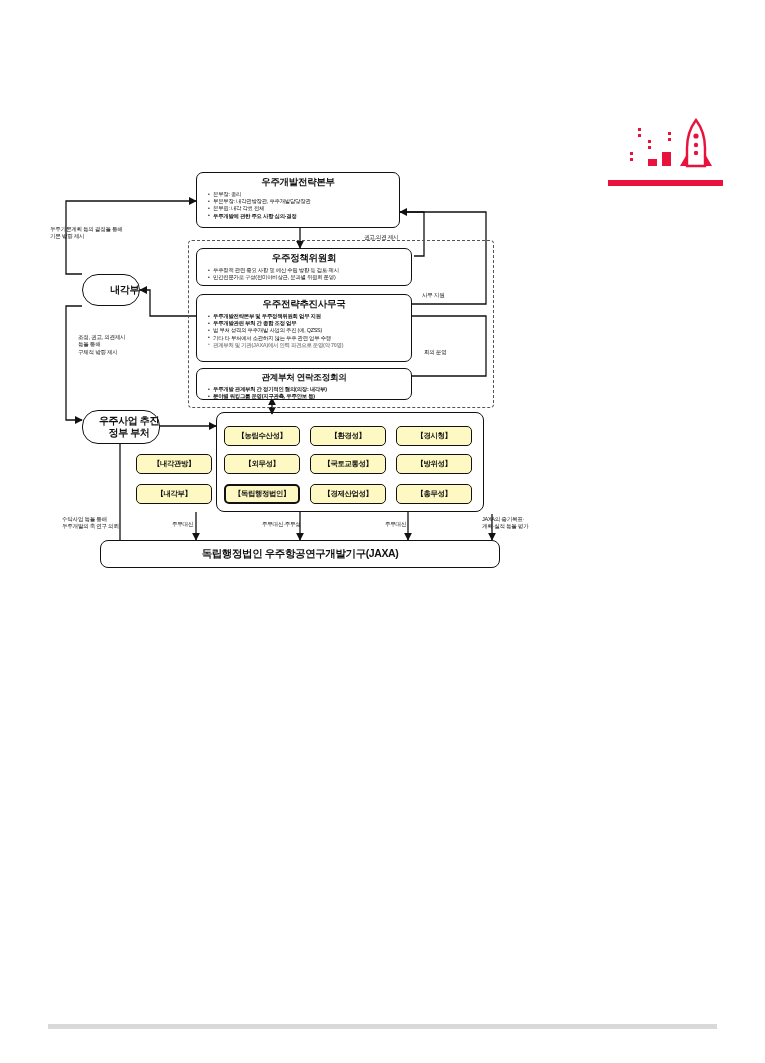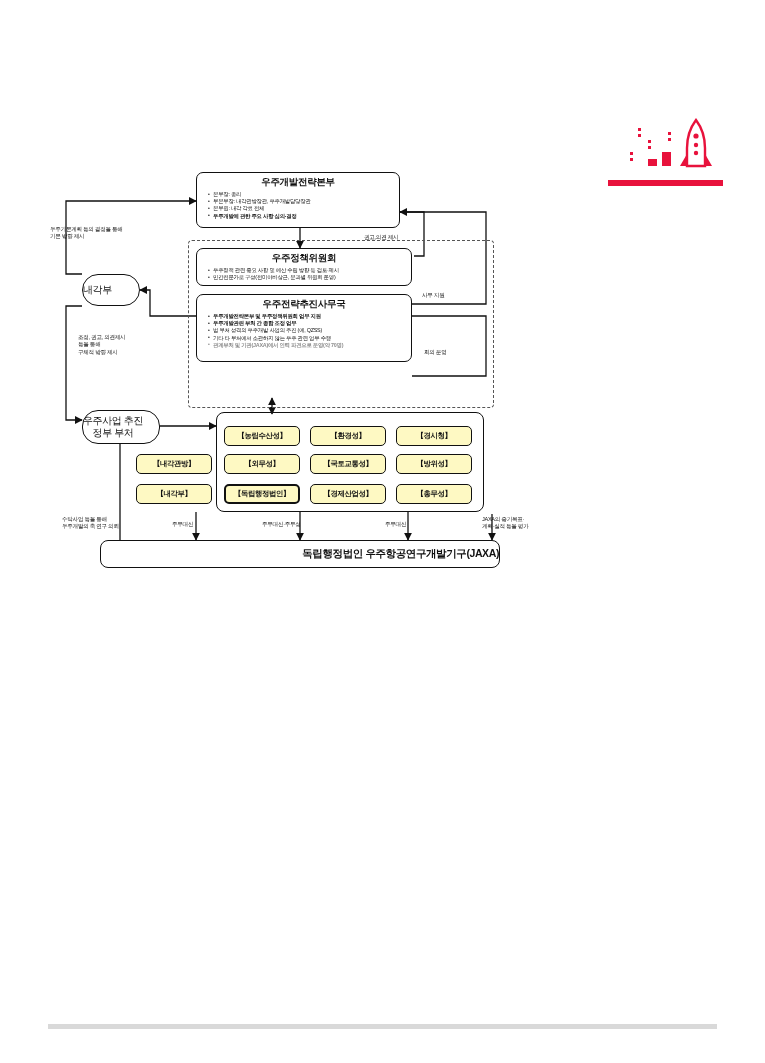--- a/index.html
+++ b/index.html
@@ -83,35 +83,35 @@
     color:#111;
     white-space:pre;
   }
 
   
   .tbox{
     position:absolute;
     border:1.5px solid #111;
     border-radius:16px;
     background:#fff;
-    display:flex;align-items:center;justify-content:flex-start;
+    display:flex;align-items:center;justify-content:flex-end;
     text-align:center;
-    font-weight:normal;
+    font-weight:bold;
     font-size:10px;
     letter-spacing:-0.4px;
     line-height:12px;
     box-sizing:border-box;
   }
 
   .jaxa{
     position:absolute;
     border:1.6px solid #111;
     border-radius:8px;
     background:#fff;
-    display:flex;align-items:center;justify-content:flex-end;
+    display:flex;align-items:center;justify-content:center;
     font-weight:bold;font-size:10.5px;letter-spacing:-0.4px;
     box-sizing:border-box;
   }
 
   svg.wires{position:absolute;left:0;top:0;width:765px;height:1063px;pointer-events:none;}
 
   .footrule{position:absolute;left:48px;top:1008px;width:669px;height:5px;background:#d9d9d9;}
 </style>
 </head>
 <body>
@@ -206,20 +206,27 @@
     <div class="title">우주전략추진사무국</div>
     <ul class="bullets">
       <li class="b">우주개발전략본부 및 우주정책위원회 업무 지원</li>
       <li class="b">우주개발관련 부처 간 종합 조정 업무</li>
       <li>범 부처 성격의 우주개발 사업의 추진 (예, QZSS)</li>
       <li>기타 타 부처에서 소관하지 않는 우주 관련 업무 수행</li>
       <li class="b faded">관계부처 및 기관(JAXA)에서 인력 파견으로 운영(약 70명)</li>
     </ul>
   </div>
 
+  <div class="box" style="left:196px;top:352px;width:216px;height:32px;">
+    <div class="title" style="font-size:8.6px;">관계부처 연락조정회의</div>
+    <ul class="bullets">
+      <li class="b">우주개발 관계부처 간 정기적인 협의(의장: 내각부)</li>
+      <li class="b">분야별 워킹그룹 운영(지구관측, 우주안보 등)</li>
+    </ul>
+  </div>
 
   <div class="dashgroup" style="left:188px;top:224px;width:306px;height:168px;"></div>
 
   <div class="tbox" style="left:82px;top:258px;width:58px;height:32px;">
     <span>내각부</span>
   </div>
 
   <div class="tbox" style="left:82px;top:394px;width:78px;height:34px;white-space:pre-line;">
     <span>우주사업 추진
 정부 부처</span>

